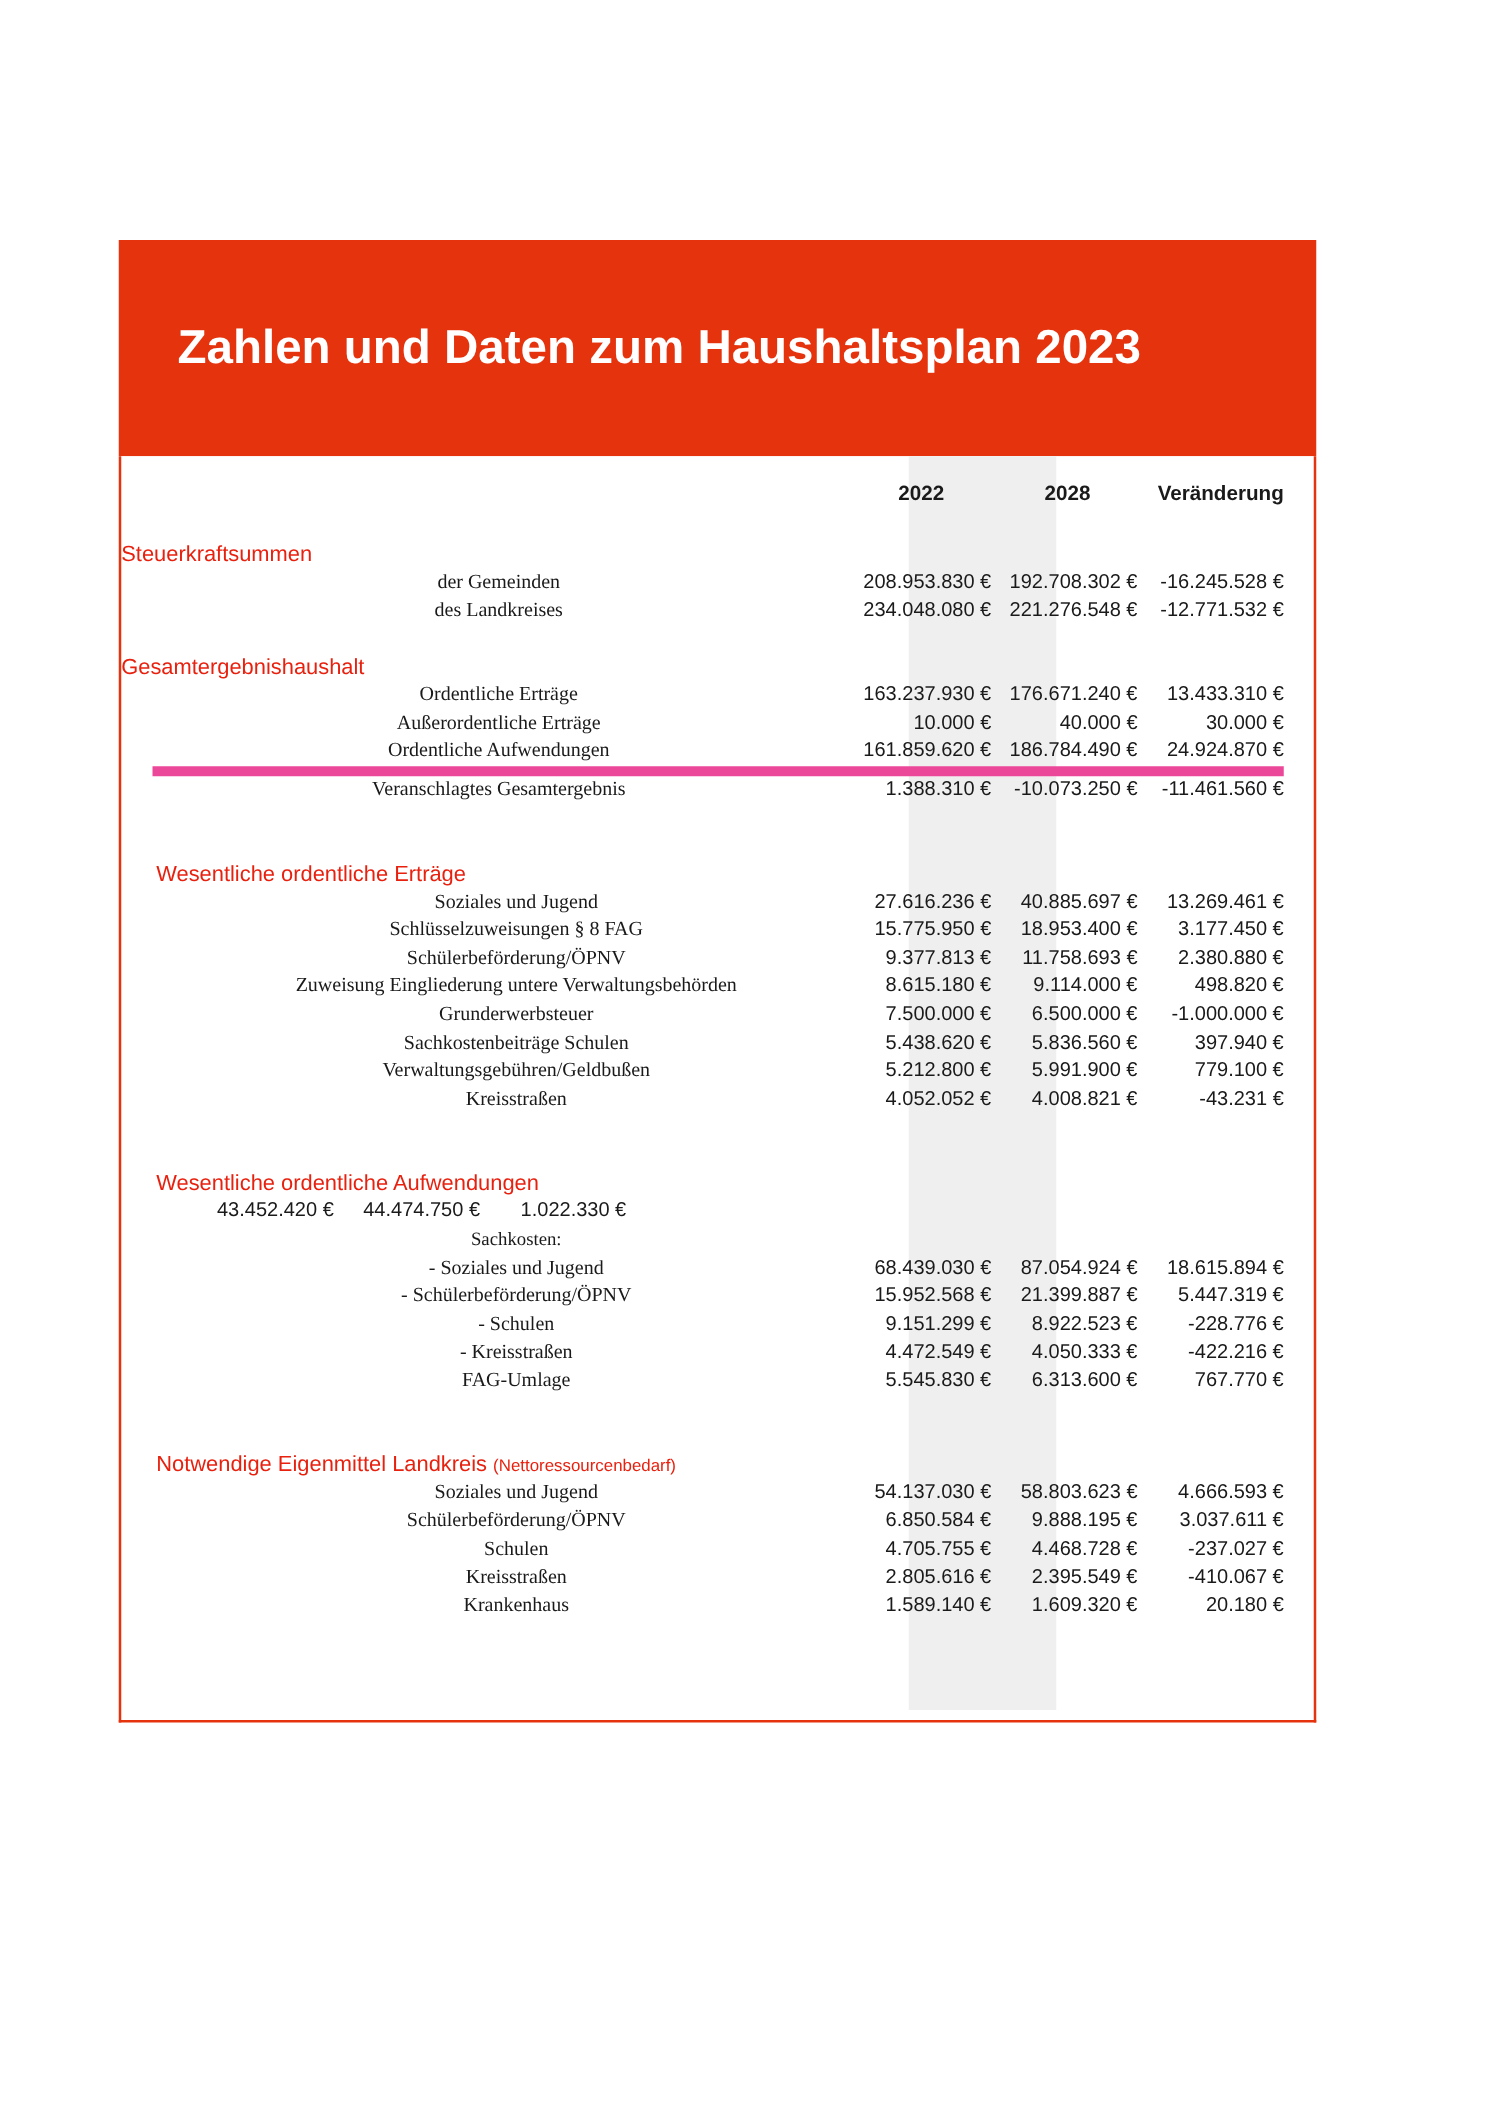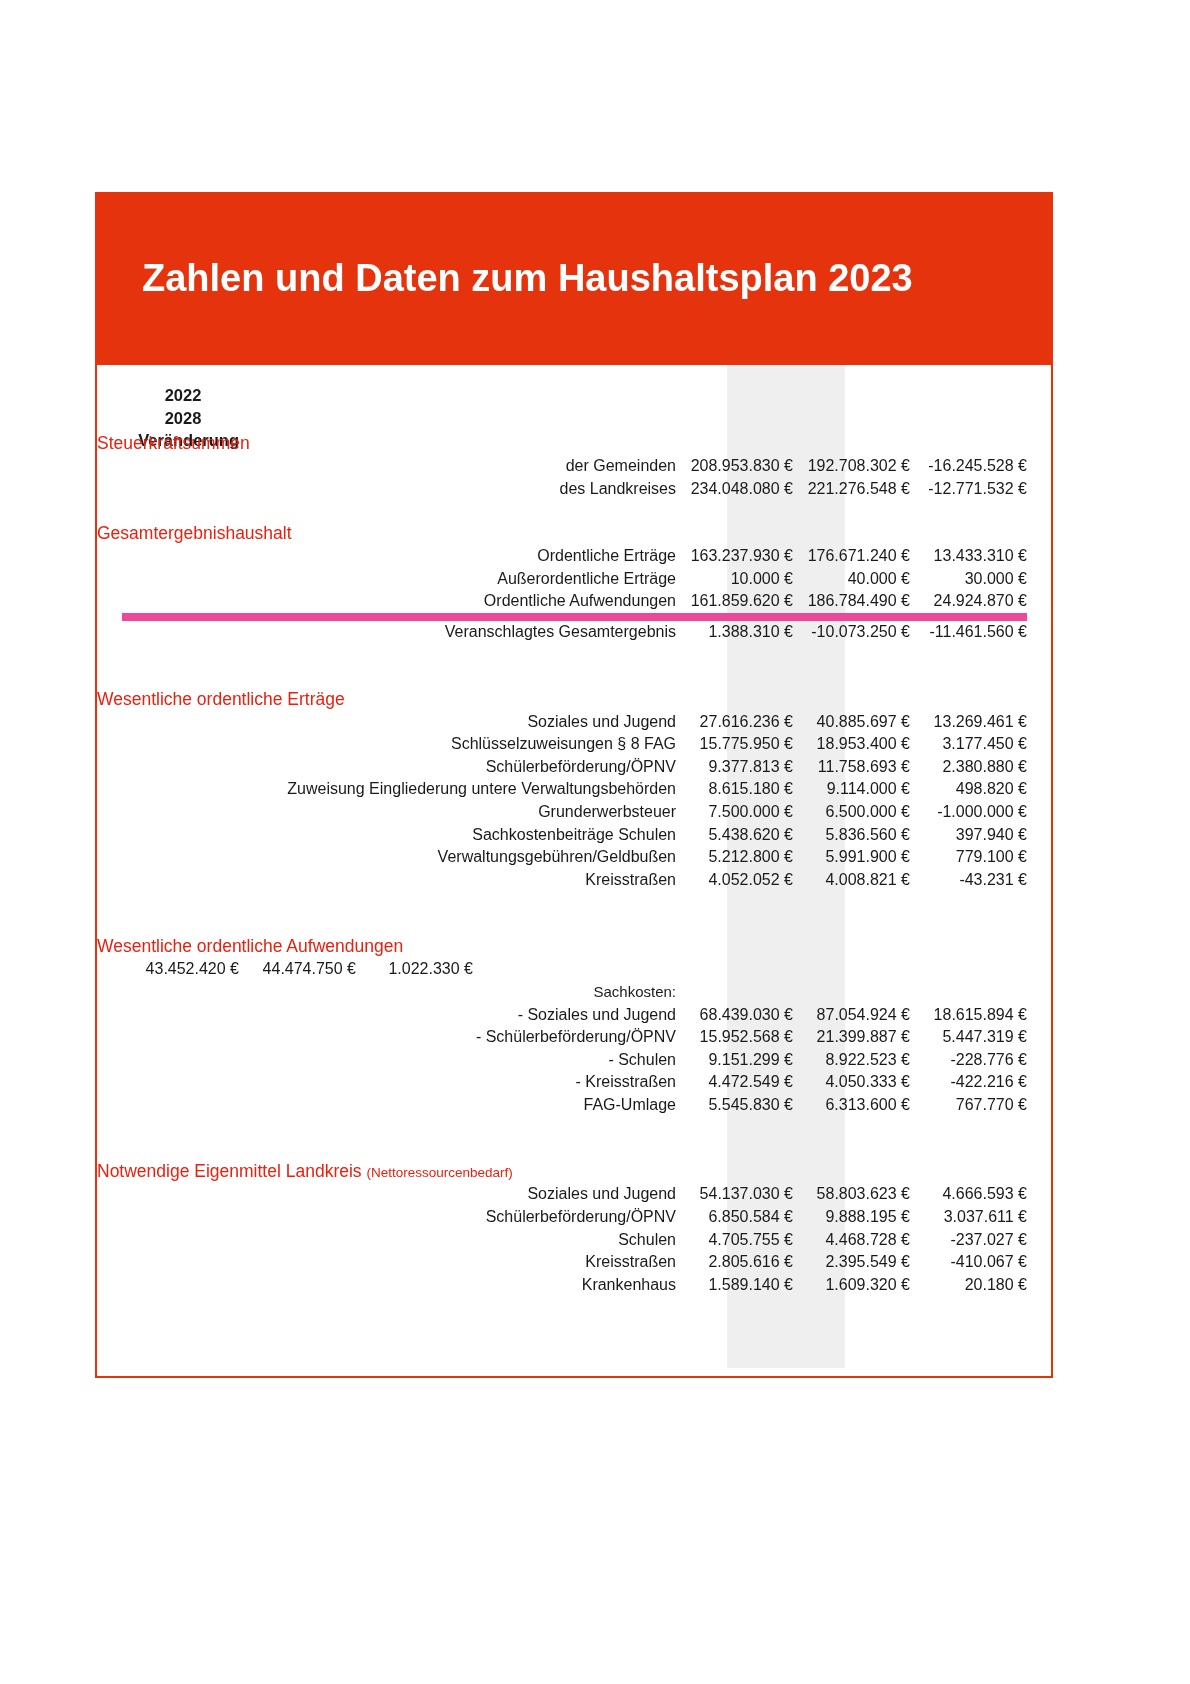--- a/index.html
+++ b/index.html
@@ -43,29 +43,29 @@
 
   .table { position:relative; padding-top:19px; }
   .row {
     display:flex;
     align-items:baseline;
     margin:0 24px 0 25px;
     height:22.6px;
     font-size:16px;
     line-height:22.6px;
   }
-  .c-label { flex:1; text-align:right; white-space:nowrap; }
+  .c-label { flex:1; text-align:center; white-space:nowrap;font-family:Liberation Serif, serif; }
   .c-num { width:112px; margin-left:5px; text-align:right; white-space:nowrap; }
 
-  .header-row { font-weight:bold; font-size:16.5px; height:26px;flex-direction:column; }
+  .header-row { font-weight:bold; font-size:16.5px; height:26px; }
   .header-row .c-center { text-align:center; }
   .header-row .c-right { text-align:right; }
 
   .section { margin-top:22px; }
-  .section.gap-lg { margin-top:44px; }
+  .section.gap-lg { margin-top:44px;margin-left:28px; }
   .heading {
     height:23px;
     color:#E8210F;
     font-size:17.5px;
     line-height:23px;
     white-space:nowrap;
   }
   .heading .note { font-size:13.5px; }
 
   .row.rule-after { border-bottom:8px solid #ec4899; }

